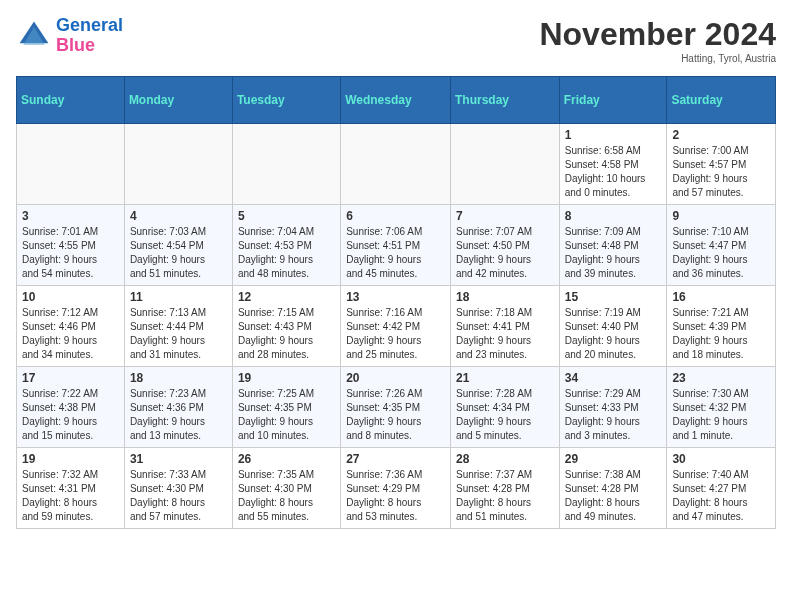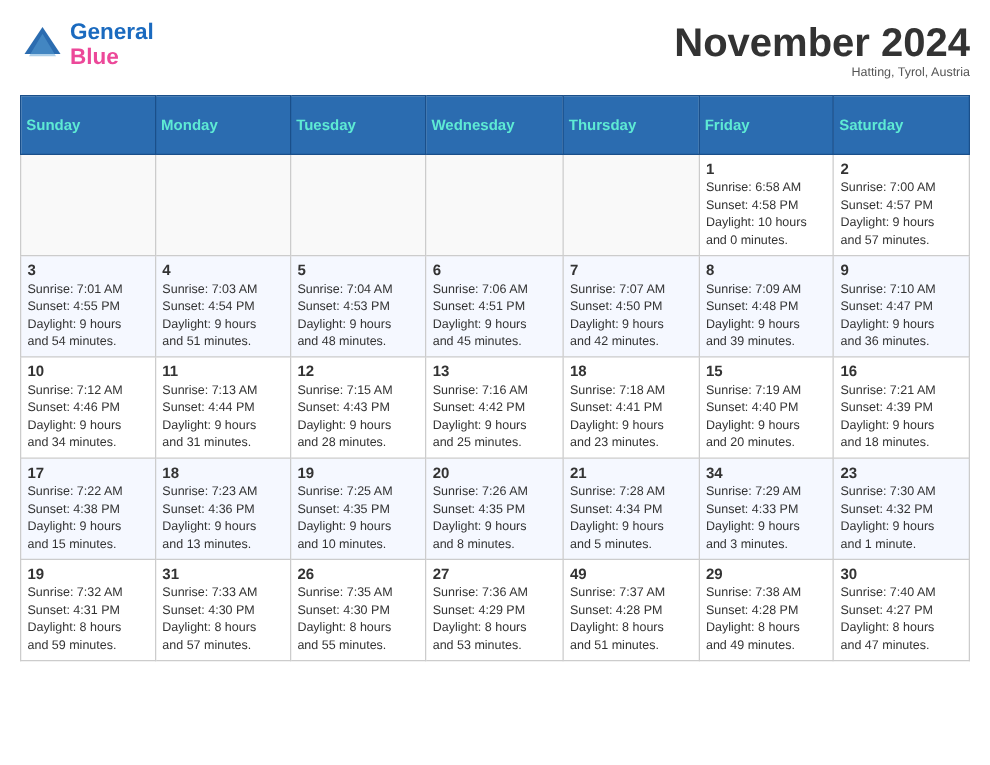--- a/index.html
+++ b/index.html
@@ -239,21 +239,21 @@
         </td>
         <td>
           <span class="day-num">26</span>
           <div class="day-info">Sunrise: 7:35 AM<br>Sunset: 4:30 PM<br>Daylight: 8 hours<br>and 55 minutes.</div>
         </td>
         <td>
           <span class="day-num">27</span>
           <div class="day-info">Sunrise: 7:36 AM<br>Sunset: 4:29 PM<br>Daylight: 8 hours<br>and 53 minutes.</div>
         </td>
         <td>
-          <span class="day-num">49</span>
+          <span class="day-num">28</span>
           <div class="day-info">Sunrise: 7:37 AM<br>Sunset: 4:28 PM<br>Daylight: 8 hours<br>and 51 minutes.</div>
         </td>
         <td>
           <span class="day-num">29</span>
           <div class="day-info">Sunrise: 7:38 AM<br>Sunset: 4:28 PM<br>Daylight: 8 hours<br>and 49 minutes.</div>
         </td>
         <td>
           <span class="day-num">30</span>
           <div class="day-info">Sunrise: 7:40 AM<br>Sunset: 4:27 PM<br>Daylight: 8 hours<br>and 47 minutes.</div>
         </td>

